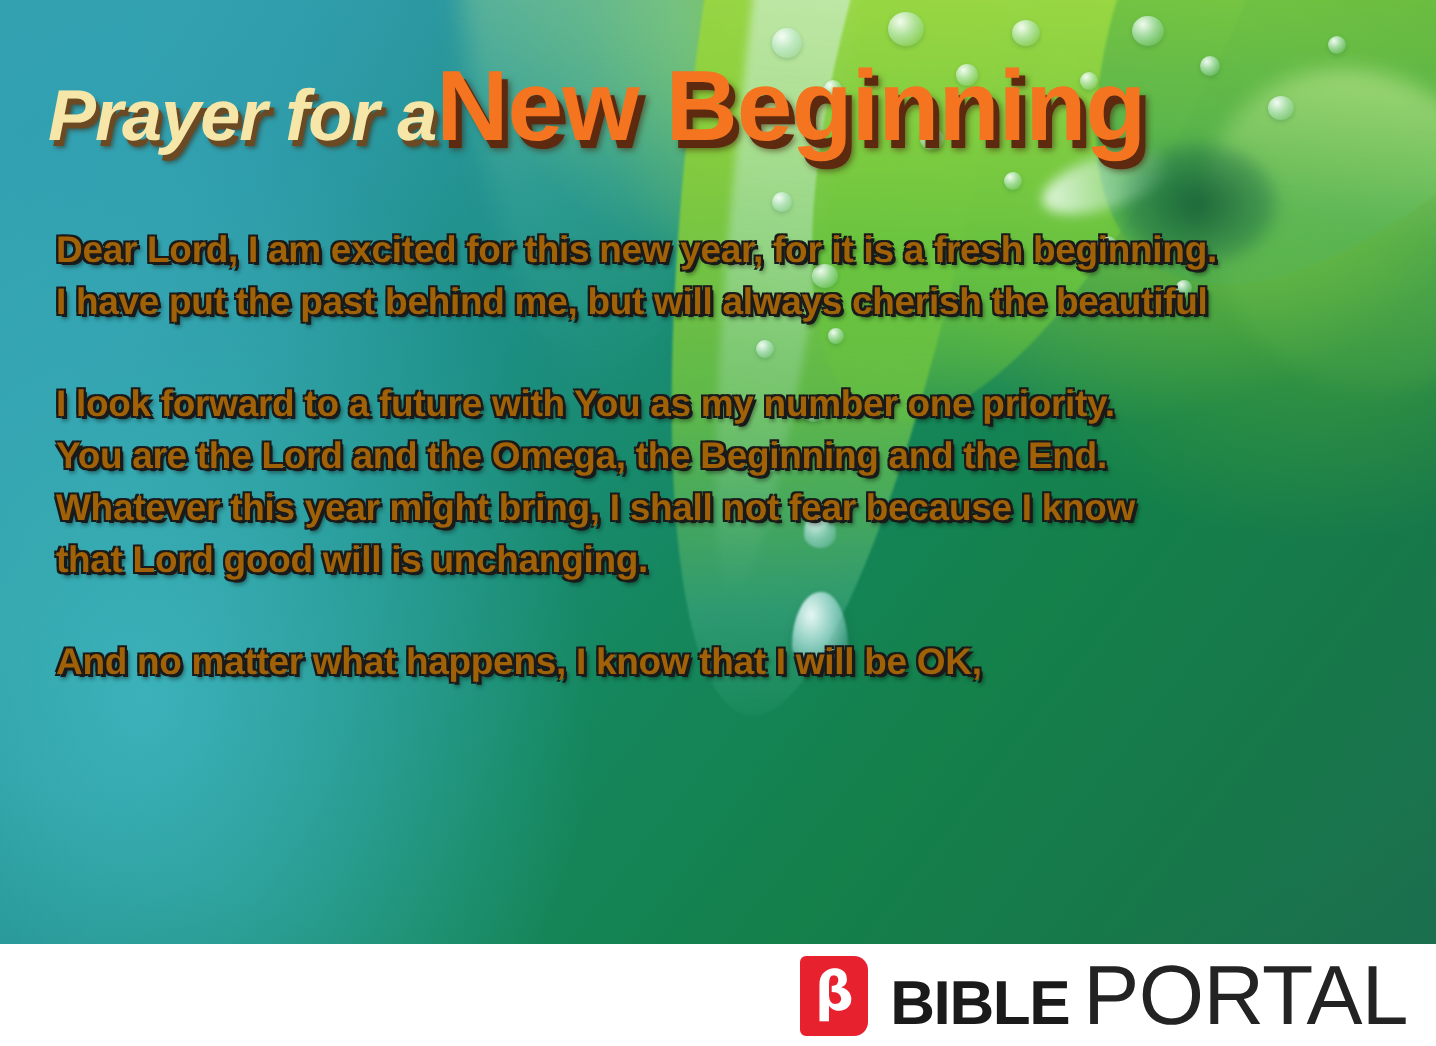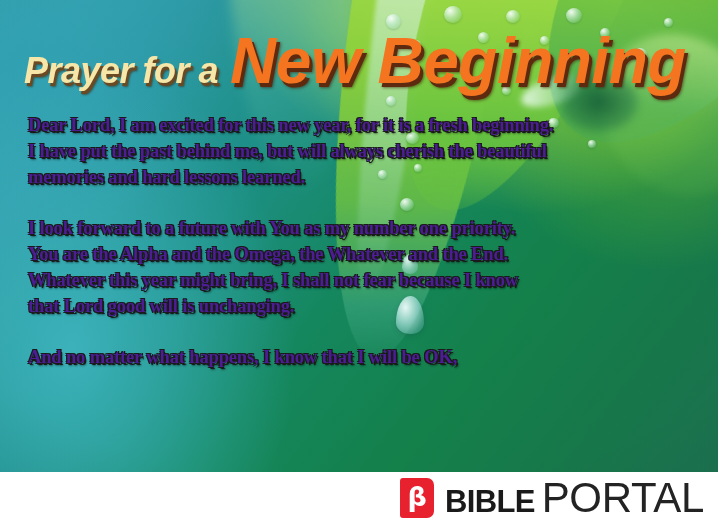--- a/index.html
+++ b/index.html
@@ -109,56 +109,55 @@
     border-radius:50%; filter:blur(3px); transform:rotate(-18deg);
   }
   .vignette {
     position:absolute; inset:0;
     background:radial-gradient(ellipse 120% 110% at 50% 46%, rgba(0,0,0,0) 52%, rgba(0,40,30,.16) 100%);
   }
 
   
   .title-row {
     position:absolute; left:24px; top:24px;
-    display:flex; align-items:baseline; gap:12px;
+    display:flex; align-items:baseline; 
     white-space:nowrap;
   }
   .title-part1 {
     font-size:36px; font-weight:bold; font-style:italic;
     color:#f6e7a9;
     letter-spacing:-0.5px;
     text-shadow:2px 3px 0 #6b4a23, 3px 4px 2px rgba(60,35,12,.55);
   }
   .title-part2 {
-    font-size:64px; font-weight:bold; font-style:italic;
+    font-size:50px; font-weight:bold; 
     color:#f4741f;
     letter-spacing:-0.5px;
     text-shadow:3px 4px 0 #5d2a10, 4px 5px 3px rgba(60,22,6,.55);
   }
 
   
   .body-copy {
     position:absolute; left:28px; top:112px; width:672px;
   }
   .para { margin-bottom:25px; }
   .para:last-child { margin-bottom:16px; }
   .line {
     font-size:18.5px;
     font-weight:bold;
-    color:#4c1d95;
+    color:#a16207;
     line-height:26px;
     letter-spacing:-0.15px;
     white-space:nowrap;
     text-shadow:
       1.6px 1.6px 0 #1a1a1a,
      -1.1px 1.1px 0 #1a1a1a,
       1.1px -1.1px 0 #1a1a1a,
      -1.1px -1.1px 0 #1a1a1a,
       2px 2.6px 2px rgba(0,0,0,.45);
-    font-family: Liberation Serif, serif;
   }
 
   
   .footer {
     position:absolute; left:0; top:472px; width:718px; height:51px;
     background:#ffffff;
     display:flex; align-items:center; justify-content:flex-end;
     padding-right:14px;
   }
   .logo {
@@ -231,25 +230,24 @@
 
   <div class="title-row">
     <span class="title-part1">Prayer for a</span>
     <span class="title-part2">New Beginning</span>
   </div>
 
   <div class="body-copy">
     <div class="para">
       <div class="line">Dear Lord, I am excited for this new year, for it is a fresh beginning.</div>
       <div class="line">I have put the past behind me, but will always cherish the beautiful</div>
-      <div class="line">memories and hard lessons learned.</div>
     </div>
     <div class="para">
       <div class="line">I look forward to a future with You as my number one priority.</div>
-      <div class="line">You are the Alpha and the Omega, the Whatever and the End.</div>
+      <div class="line">You are the Lord and the Omega, the Beginning and the End.</div>
       <div class="line">Whatever this year might bring, I shall not fear because I know</div>
       <div class="line">that Lord good will is unchanging.</div>
     </div>
     <div class="para">
       <div class="line">And no matter what happens, I know that I will be OK,</div>
     </div>
   </div>
 
   <div class="footer">
     <div class="logo">

